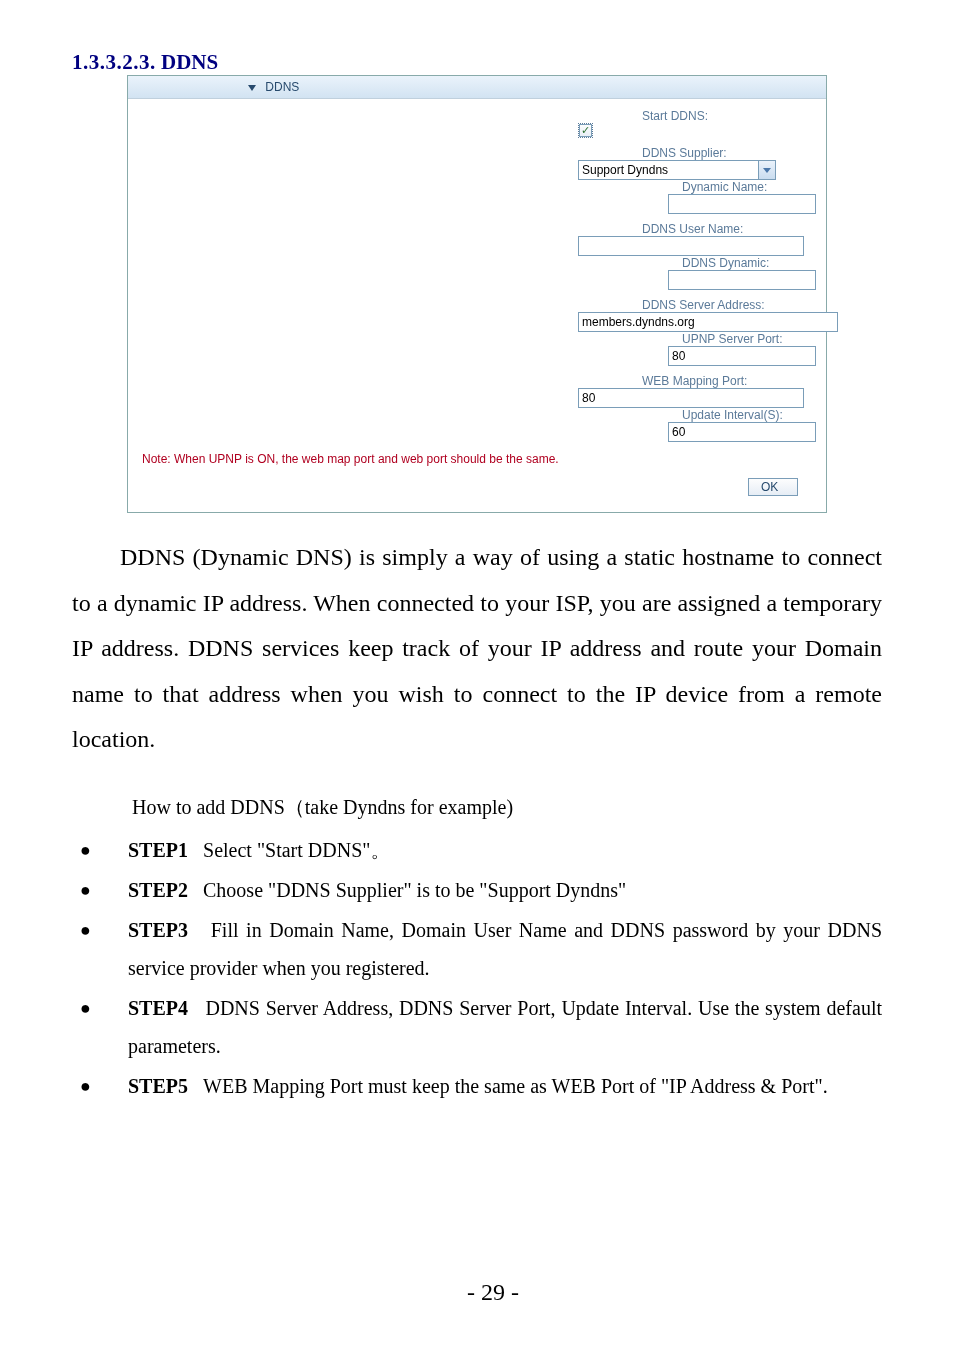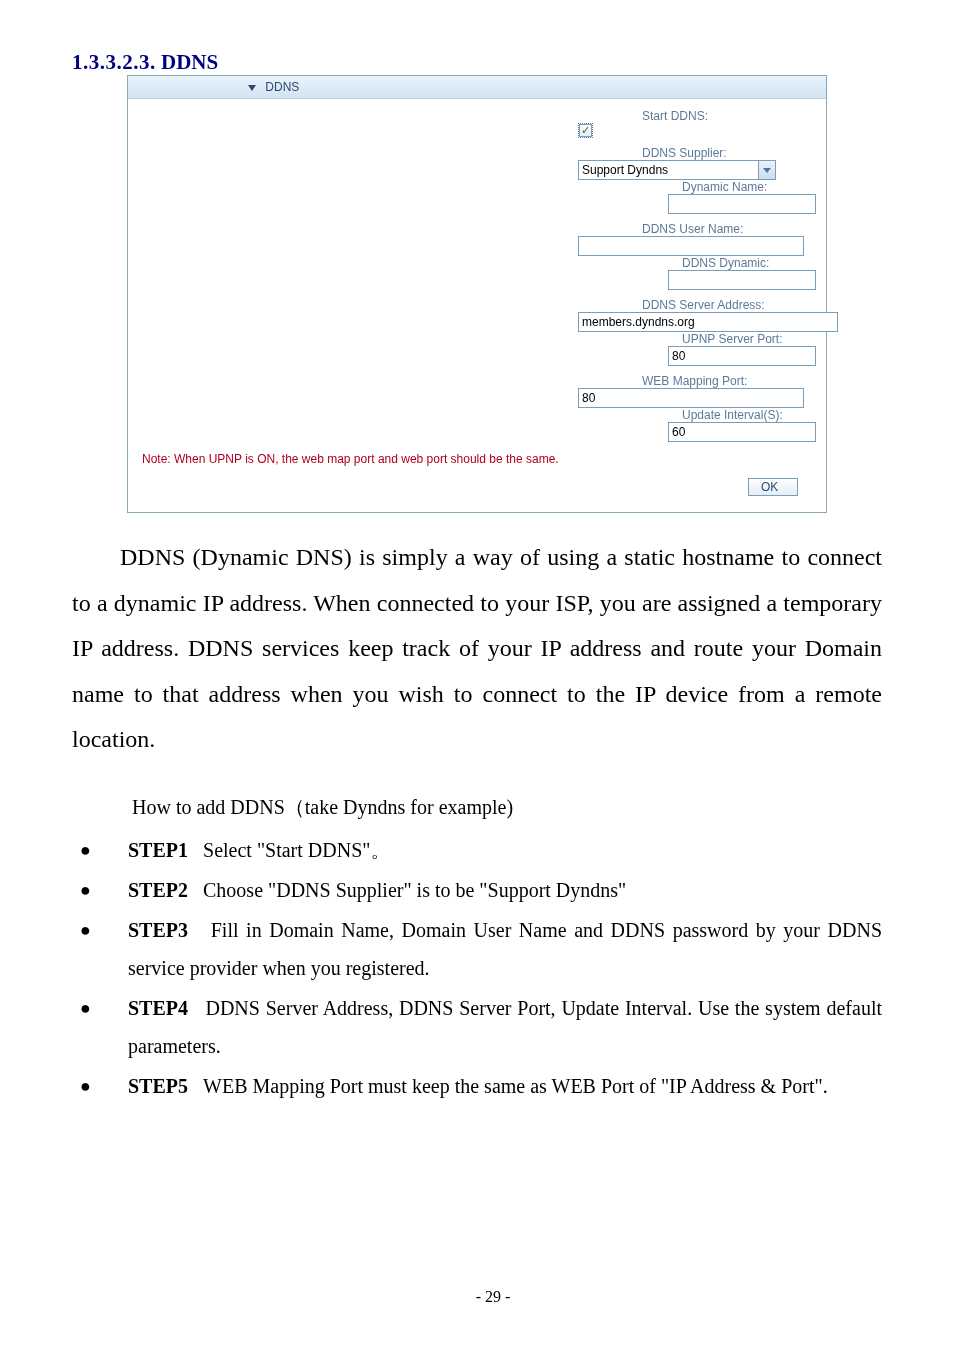--- a/index.html
+++ b/index.html
@@ -173,21 +173,21 @@
     .step-label {
       font-weight: bold;
       font-family: "Times New Roman", serif;
     }
 
     .page-num {
       position: absolute;
       bottom: 48px;
       left: 0; right: 0;
       text-align: center;
-      font-size: 16px;
+      font-size: 24px;
       margin-left: 32px;
     }
   </style>
 </head>
 <body>
 
 <div class="heading">
   <span class="num">1.3.3.2.3.</span>
   <span>DDNS</span>
 </div>

